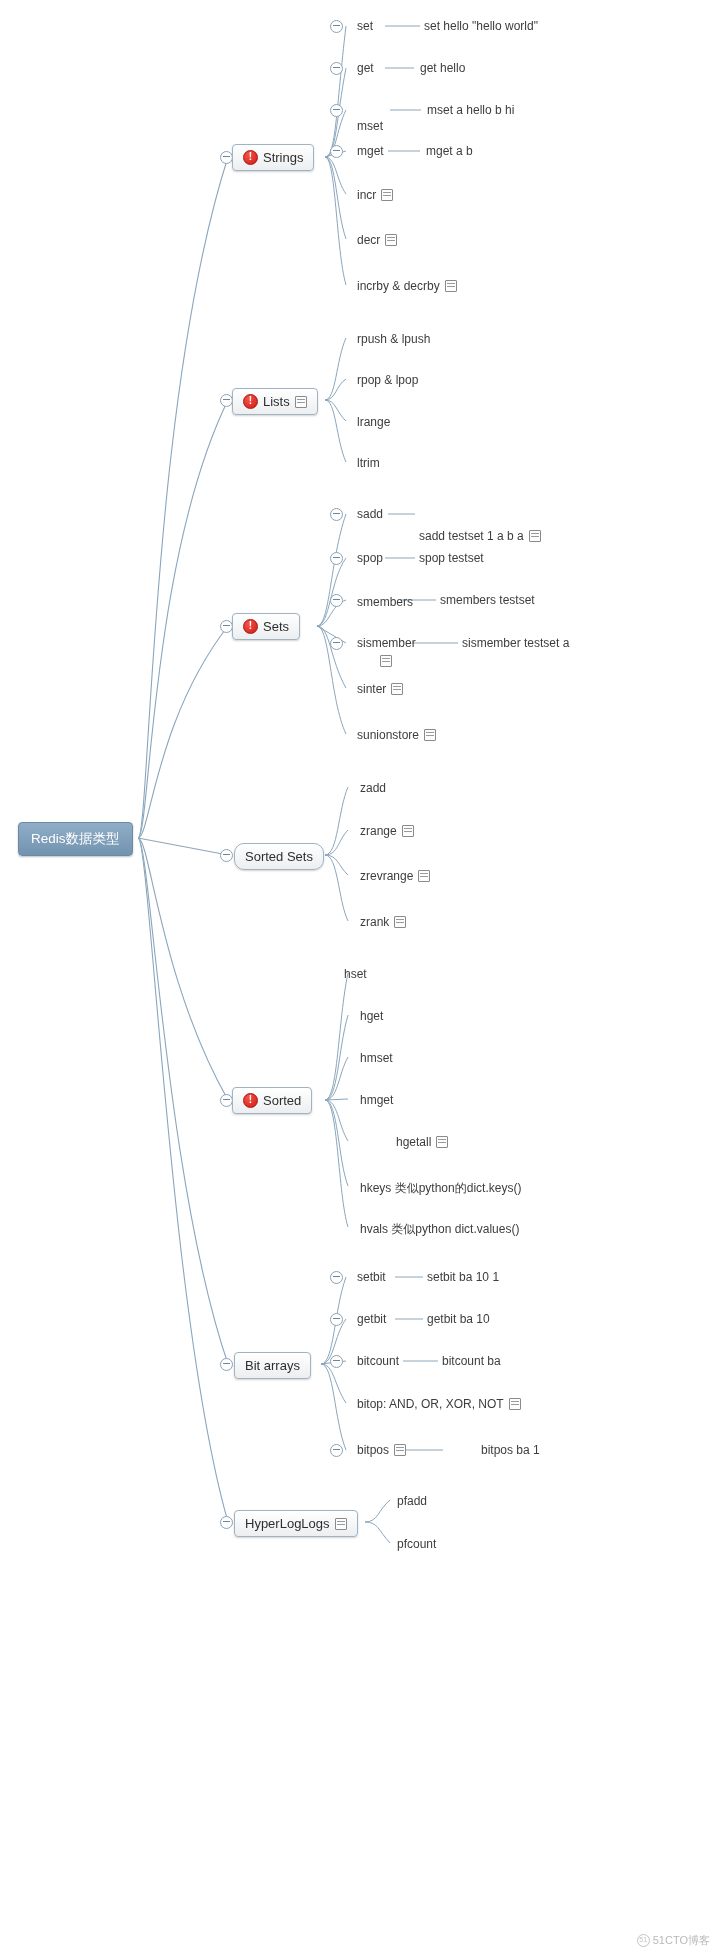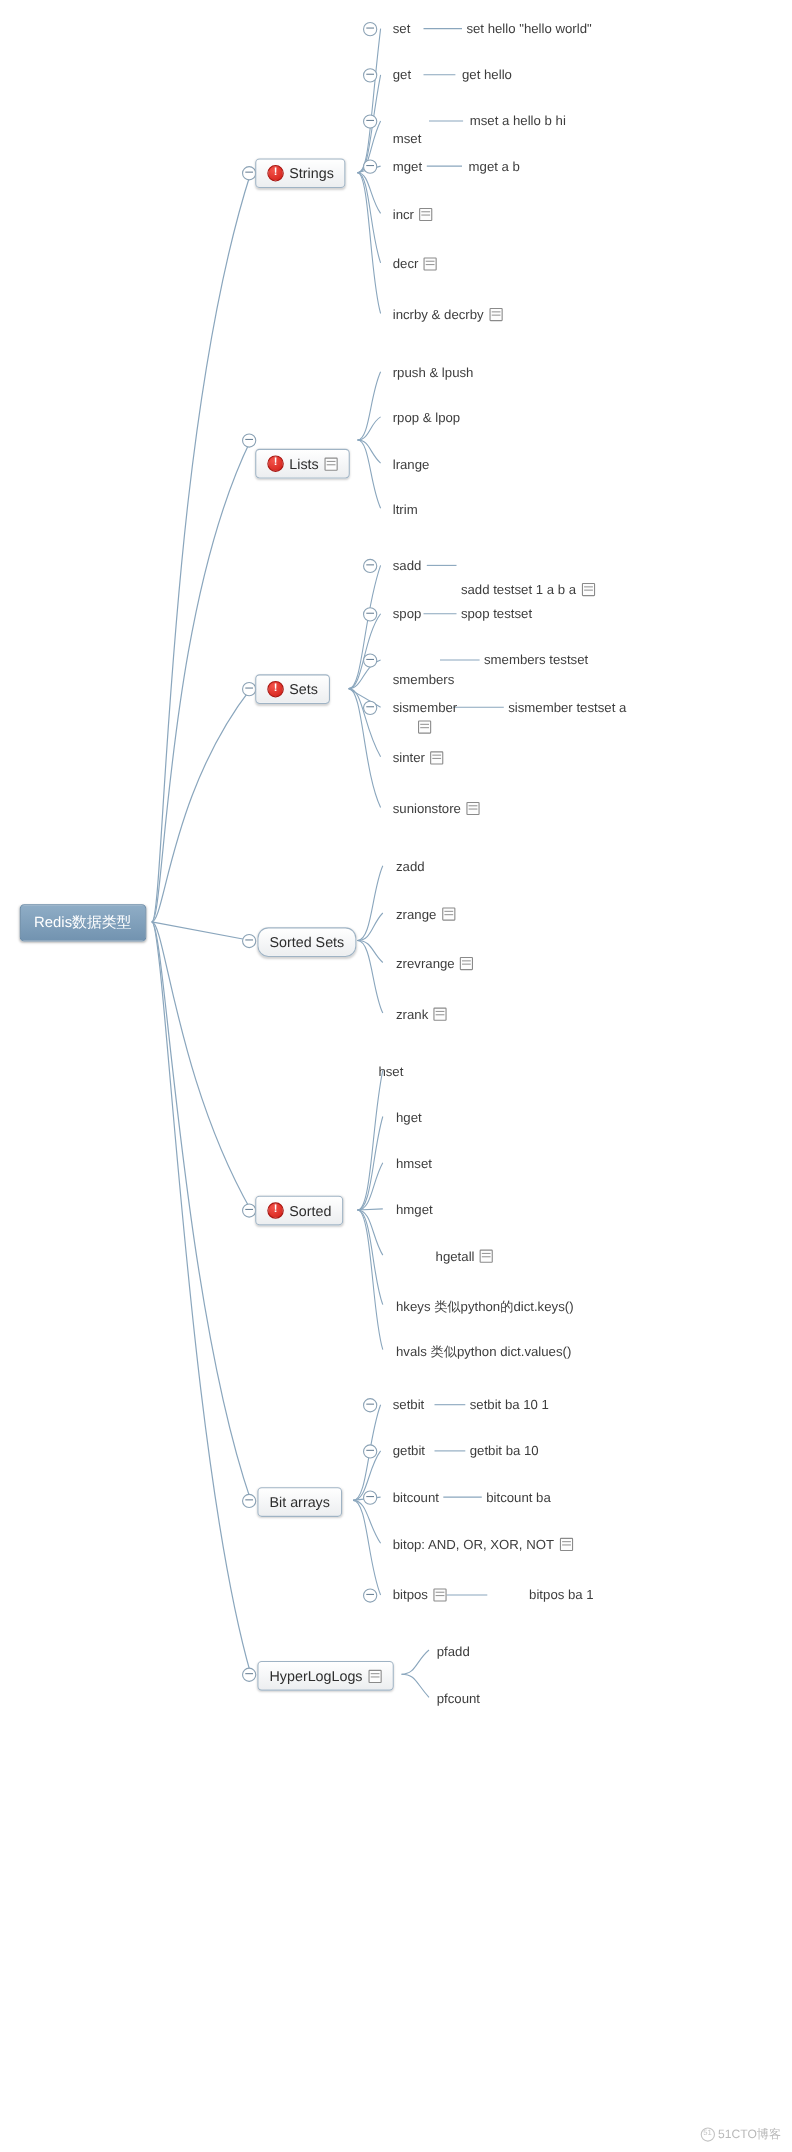--- a/index.html
+++ b/index.html
@@ -230,21 +230,21 @@
     <span>decr</span>
     <span class="note"></span>
   </div>
 
   <div class="node leaf" style="left:357px;top:279px;">
     <span>incrby &amp; decrby</span>
     <span class="note"></span>
   </div>
 
   <div class="toggle" style="left:220px;top:394px;"></div>
-  <div class="node topic" style="left:232px;top:388px;margin-top:20px;">
+  <div class="node topic" style="left:232px;top:388px;">
     <span class="warn"></span>
     <span>Lists</span>
     <span class="note"></span>
   </div>
 
   <div class="node leaf" style="left:357px;top:332px;">
     <span>rpush &amp; lpush</span>
   </div>
   <div class="node leaf" style="left:357px;top:373px;">
     <span>rpop &amp; lpop</span>
@@ -273,21 +273,21 @@
 
   <div class="toggle" style="left:330px;top:552px;"></div>
   <div class="node leaf" style="left:357px;top:551px;">
     <span>spop</span>
   </div>
   <div class="node leaf2" style="left:419px;top:551px;">
     <span>spop testset</span>
   </div>
 
   <div class="toggle" style="left:330px;top:594px;"></div>
-  <div class="node leaf" style="left:357px;top:611px;">
+  <div class="node leaf" style="left:357px;top:595px;">
     <span>smembers</span>
   </div>
   <div class="node leaf2" style="left:440px;top:593px;">
     <span>smembers testset</span>
   </div>
 
   <div class="toggle" style="left:330px;top:637px;"></div>
   <div class="node leaf" style="left:357px;top:636px;flex-direction:column;">
     <span>sismember</span>
     <span class="note"></span>

